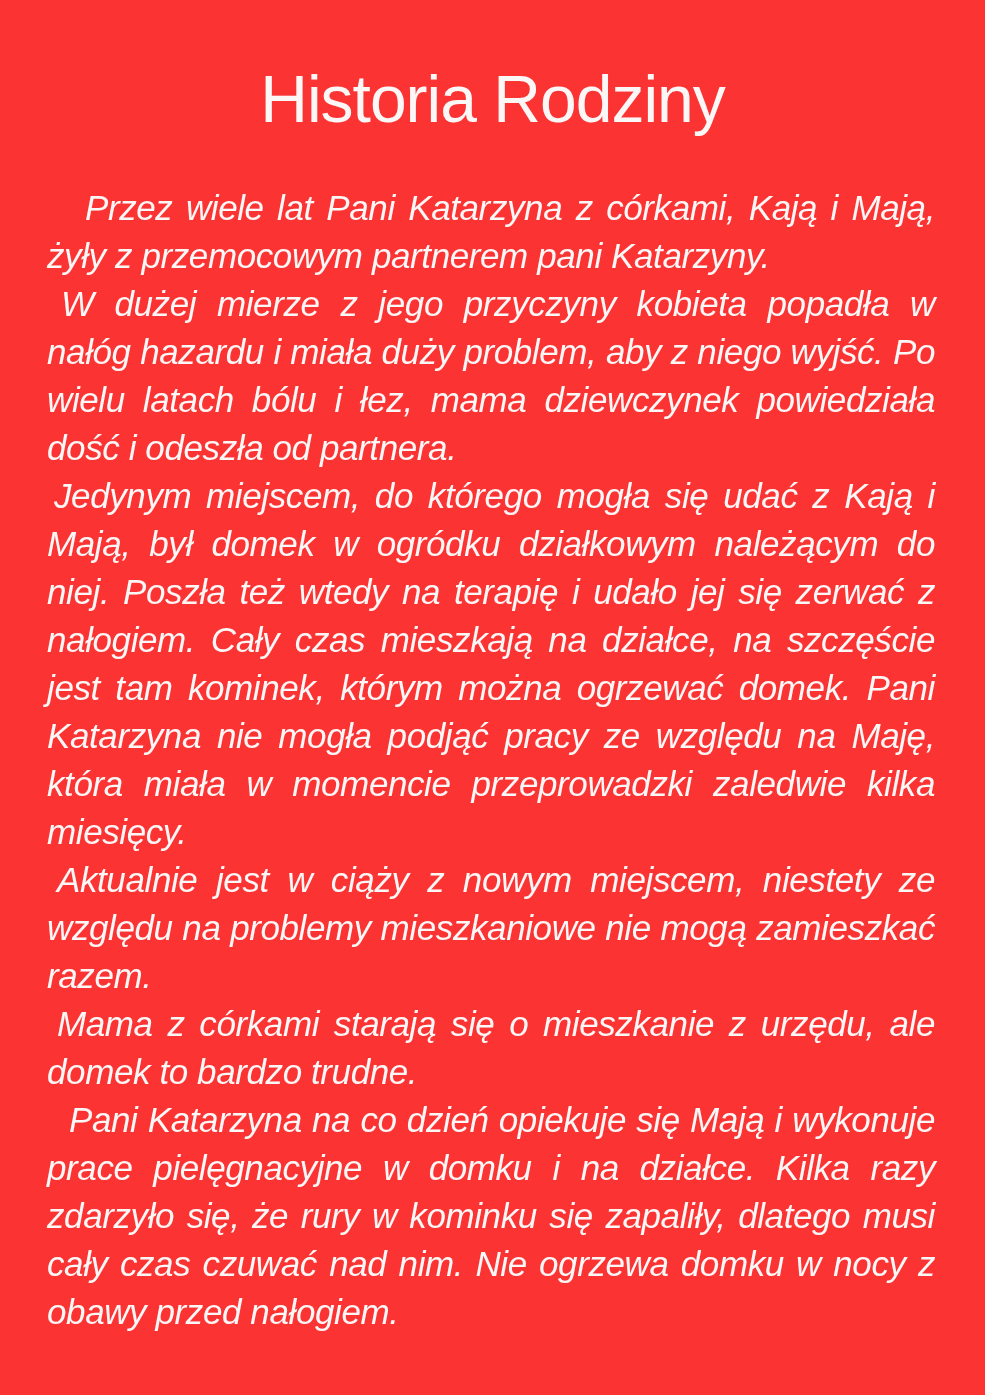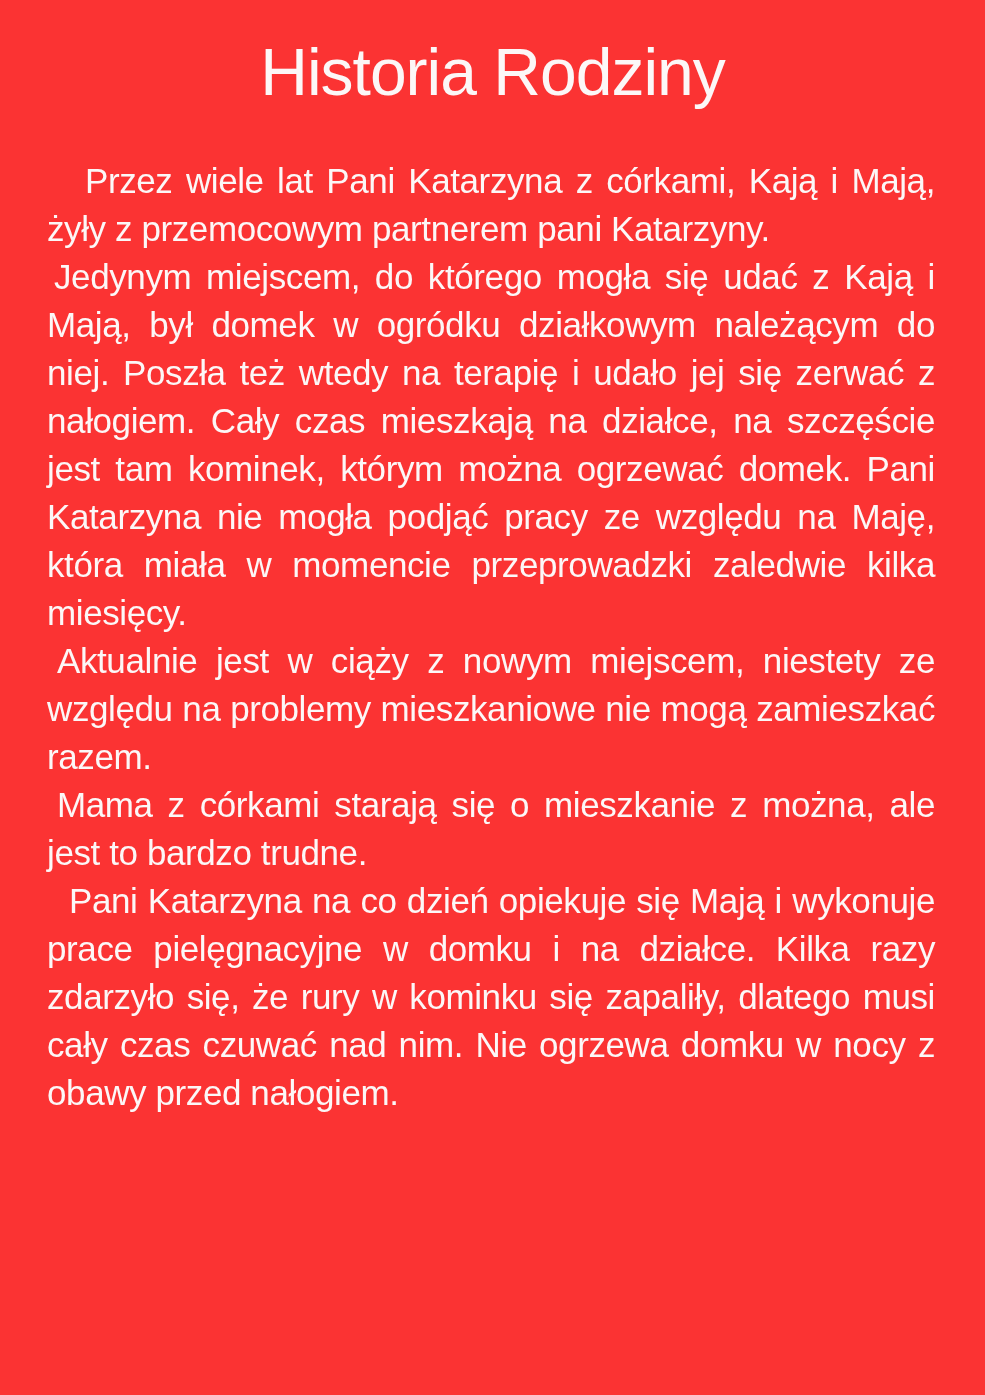--- a/index.html
+++ b/index.html
@@ -10,51 +10,53 @@
     position: relative;
     width: 985px;
     height: 1395px;
     background: var(--page-bg, #FB3333);
     color: var(--page-fg, #FCF7F7);
     font-family: "Liberation Sans", "DejaVu Sans", sans-serif;
     overflow: hidden;
     box-sizing: border-box;
   }
   .title {
-    margin: 39px 0 0 0;
+    margin: 66px 0 0 0;
     text-align: center;
     font-size: 66px;
     font-weight: 400;
     line-height: 1;
     letter-spacing: -1px;
   }
   .content {
     margin: 52px 50px 0 47px;
     font-size: 35px;
     line-height: 48px;
     letter-spacing: -0.4px;
     text-align: justify;
   }
   .content p {
     margin: 0;
     padding: 0;
+    font-style: italic;
   }
   .p1 { text-indent: 38px; }
   .p2 { text-indent: 14px; }
   .p3 { text-indent: 7px;  }
   .p4 { text-indent: 10px; }
   .p5 { text-indent: 10px; }
   .p6 { text-indent: 22px; }
 </style>
 </head>
 <body>
 
 <div class="page">
   <h1 class="title">Historia Rodziny</h1>
 
   <div class="content">
     <p class="p1">Przez wiele lat Pani Katarzyna z córkami, Kają i Mają, żyły z przemocowym partnerem pani Katarzyny.</p>
+    <p class="p2">W dużej mierze z jego przyczyny kobieta popadła w nałóg hazardu i miała duży problem, aby z niego wyjść. Po wielu latach bólu i łez, mama dziewczynek powiedziała dość i odeszła od partnera.</p>
     <p class="p3">Jedynym miejscem, do którego mogła się udać z Kają i Mają, był domek w ogródku działkowym należącym do niej. Poszła też wtedy na terapię i udało jej się zerwać z nałogiem. Cały czas mieszkają na działce, na szczęście jest tam kominek, którym można ogrzewać domek. Pani Katarzyna nie mogła podjąć pracy ze względu na Maję, która miała w momencie przeprowadzki zaledwie kilka miesięcy.</p>
     <p class="p4">Aktualnie jest w ciąży z nowym miejscem, niestety ze względu na problemy mieszkaniowe nie mogą zamieszkać razem.</p>
-    <p class="p5">Mama z córkami starają się o mieszkanie z można, ale jest to bardzo trudne.</p>
+    <p class="p5">Mama z córkami starają się o mieszkanie z urzędu, ale domek to bardzo trudne.</p>
     <p class="p6">Pani Katarzyna na co dzień opiekuje się Mają i wykonuje prace pielęgnacyjne w domku i na działce. Kilka razy zdarzyło się, że rury w kominku się zapaliły, dlatego musi cały czas czuwać nad nim. Nie ogrzewa domku w nocy z obawy przed nałogiem.</p>
   </div>
 </div>
 
 </body></html>

